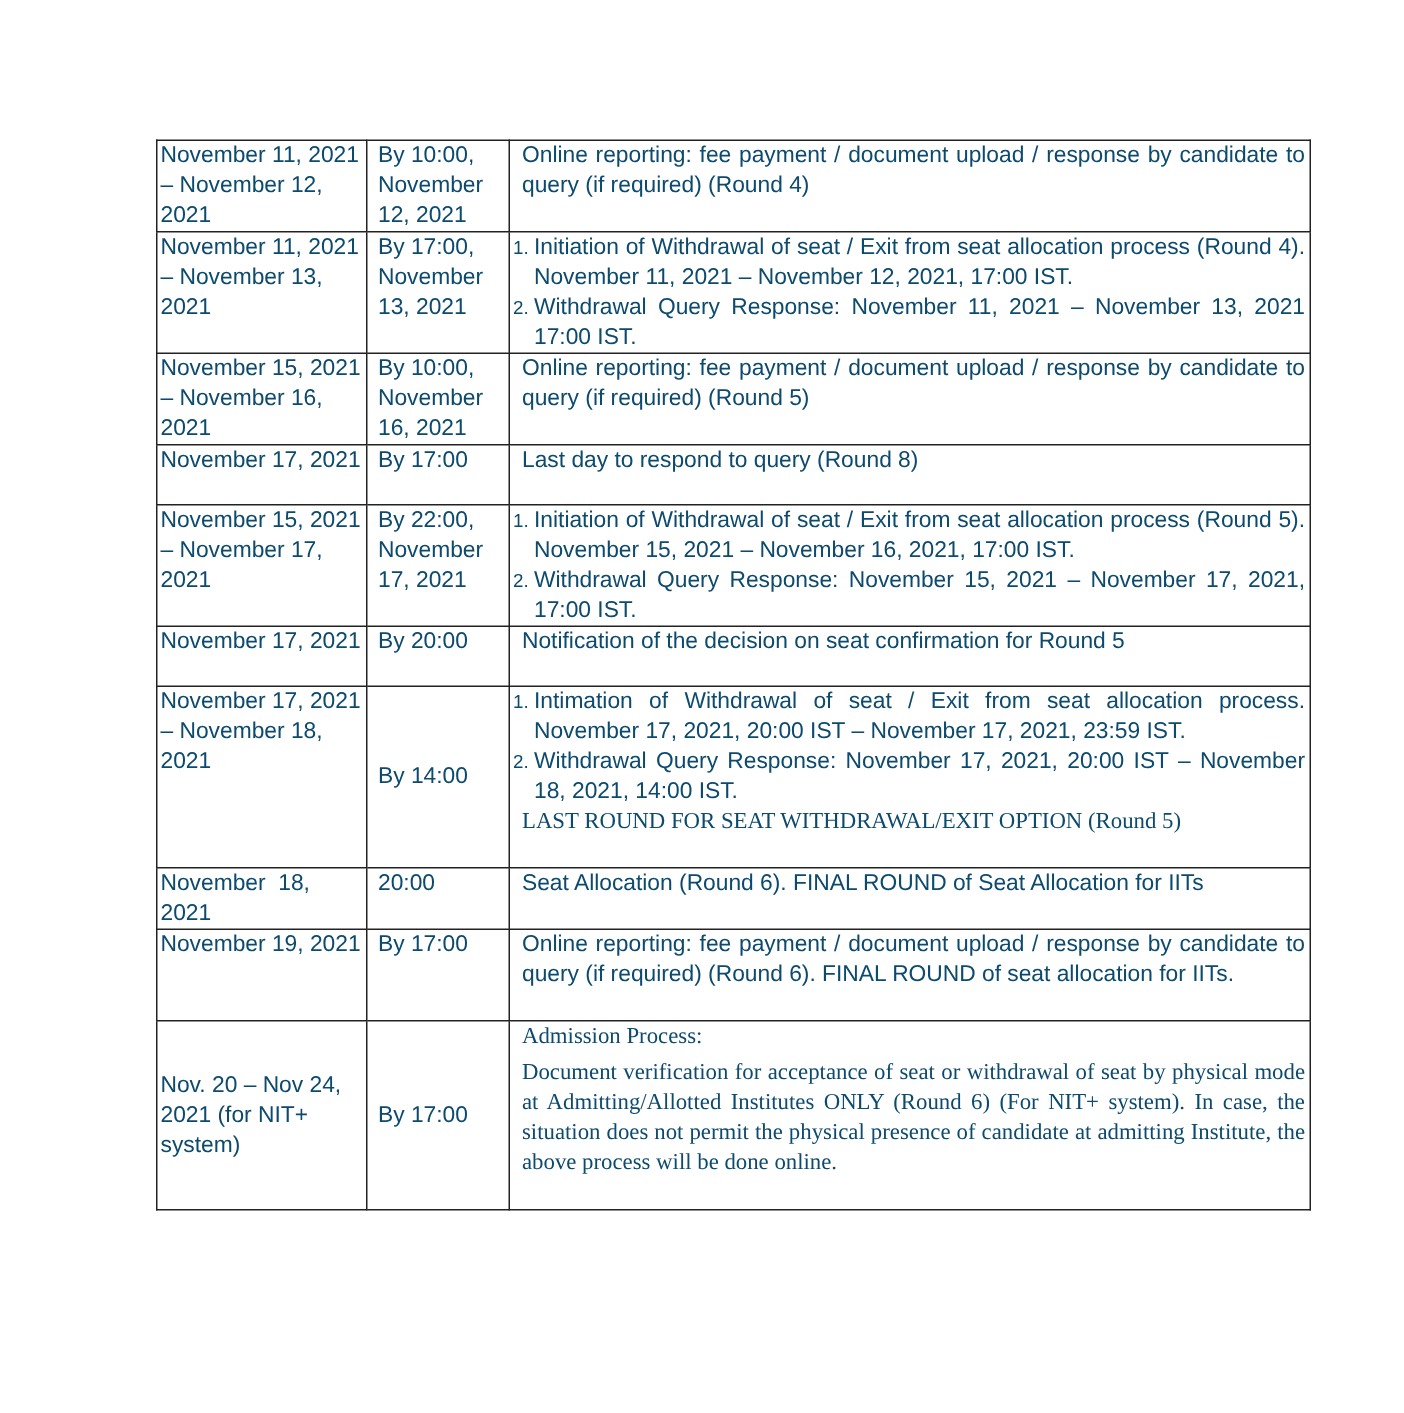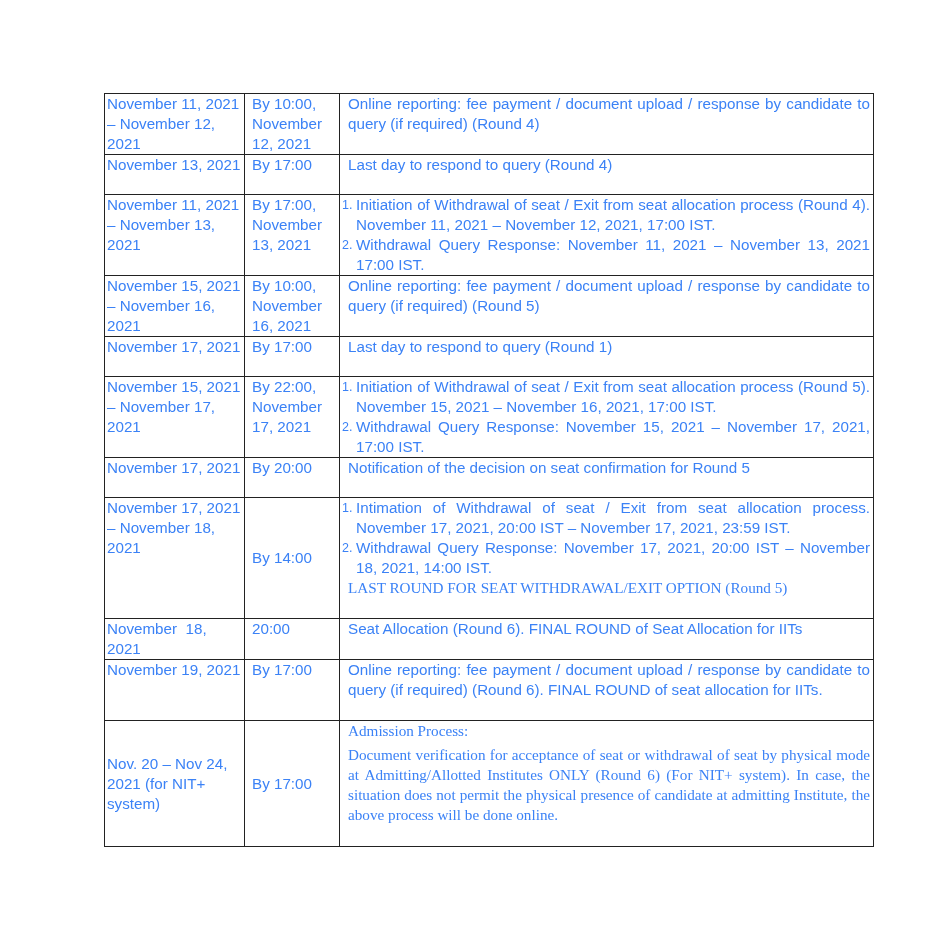--- a/index.html
+++ b/index.html
@@ -5,21 +5,21 @@
   html, body { margin: 0; padding: 0; background: #ffffff; }
   body { width: 936px; height: 942px; position: relative; overflow: hidden; }
   .sched {
     position: absolute; left: 104px; top: 93px;
     width: 769px;
     border-collapse: collapse;
     table-layout: fixed;
     font-family: "Liberation Sans", sans-serif;
     font-size: 15.2px;
     line-height: 20px;
-    color: #3b82f6;
+    color: #0c4a6e;
   }
   .sched td {
     border: 1.3px solid #222;
     vertical-align: top;
     padding: 0 2px 0 2px;
     word-wrap: break-word;
   }
   .sched col.c1 { width: 140px; }
   .sched col.c2 { width: 95px; }
   .sched col.c3 { width: 534px; }
@@ -42,25 +42,20 @@
       <col class="c3">
     </colgroup>
   <tbody>
 
     <tr style="height:60px">
       <td class="date">November 11, 2021 – November 12, 2021</td>
       <td class="time">By 10:00, November 12, 2021</td>
       <td class="desc">Online reporting: fee payment / document upload / response by candidate to query (if required) (Round 4)</td>
     </tr>
 
-    <tr style="height:40px">
-      <td class="date">November 13, 2021</td>
-      <td class="time">By 17:00</td>
-      <td class="desc">Last day to respond to query (Round 4)</td>
-    </tr>
 
     <tr style="height:81px">
       <td class="date">November 11, 2021 – November 13, 2021</td>
       <td class="time">By 17:00, November 13, 2021</td>
       <td class="desc">
         <ol>
           <li><span class="num">1.</span><span>Initiation of Withdrawal of seat / Exit from seat allocation process (Round 4). November 11, 2021 – November 12, 2021, 17:00 IST.</span></li>
           <li><span class="num">2.</span><span>Withdrawal Query Response: November 11, 2021 – November 13, 2021 17:00 IST.</span></li>
         </ol>
       </td>
@@ -69,21 +64,21 @@
 
     <tr style="height:61px">
       <td class="date">November 15, 2021 – November 16, 2021</td>
       <td class="time">By 10:00, November 16, 2021</td>
       <td class="desc">Online reporting: fee payment / document upload / response by candidate to query (if required) (Round 5)</td>
     </tr>
 
     <tr style="height:40px">
       <td class="date">November 17, 2021</td>
       <td class="time">By 17:00</td>
-      <td class="desc">Last day to respond to query (Round 1)</td>
+      <td class="desc">Last day to respond to query (Round 8)</td>
     </tr>
 
     <tr style="height:81px">
       <td class="date">November 15, 2021 – November 17, 2021</td>
       <td class="time">By 22:00, November 17, 2021</td>
       <td class="desc">
         <ol>
           <li><span class="num">1.</span><span>Initiation of Withdrawal of seat / Exit from seat allocation process (Round 5). November 15, 2021 – November 16, 2021, 17:00 IST.</span></li>
           <li><span class="num">2.</span><span>Withdrawal Query Response: November 15, 2021 – November 17, 2021, 17:00 IST.</span></li>
         </ol>

